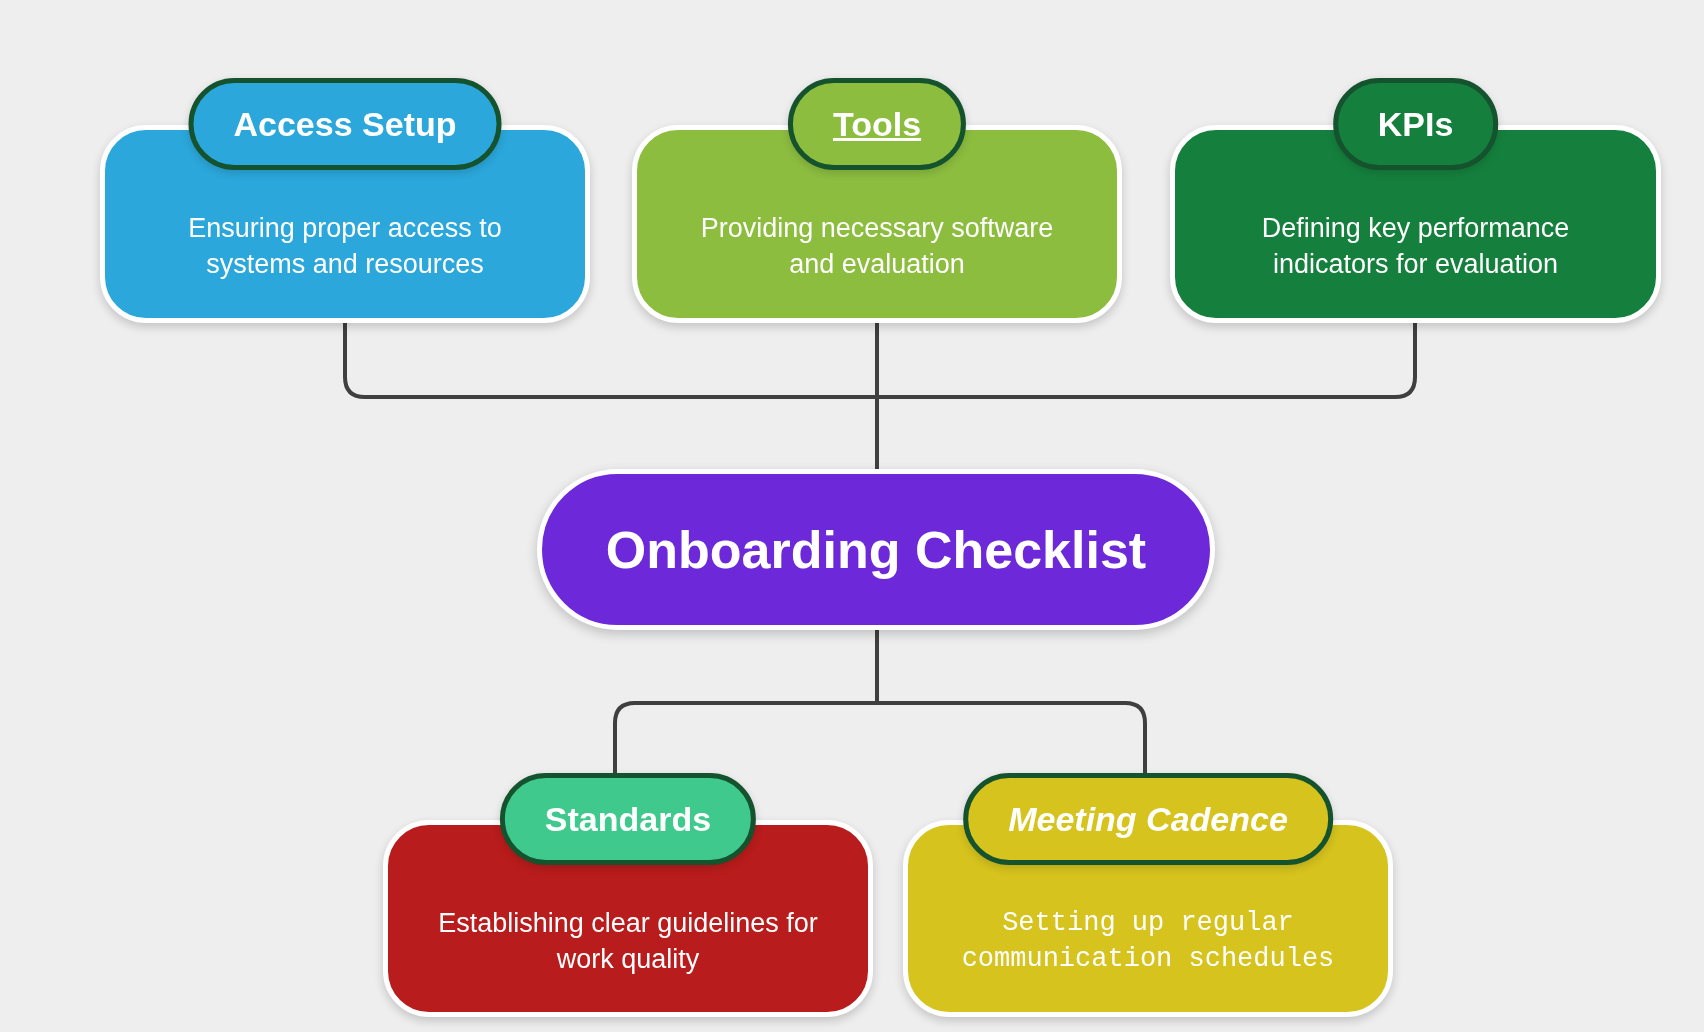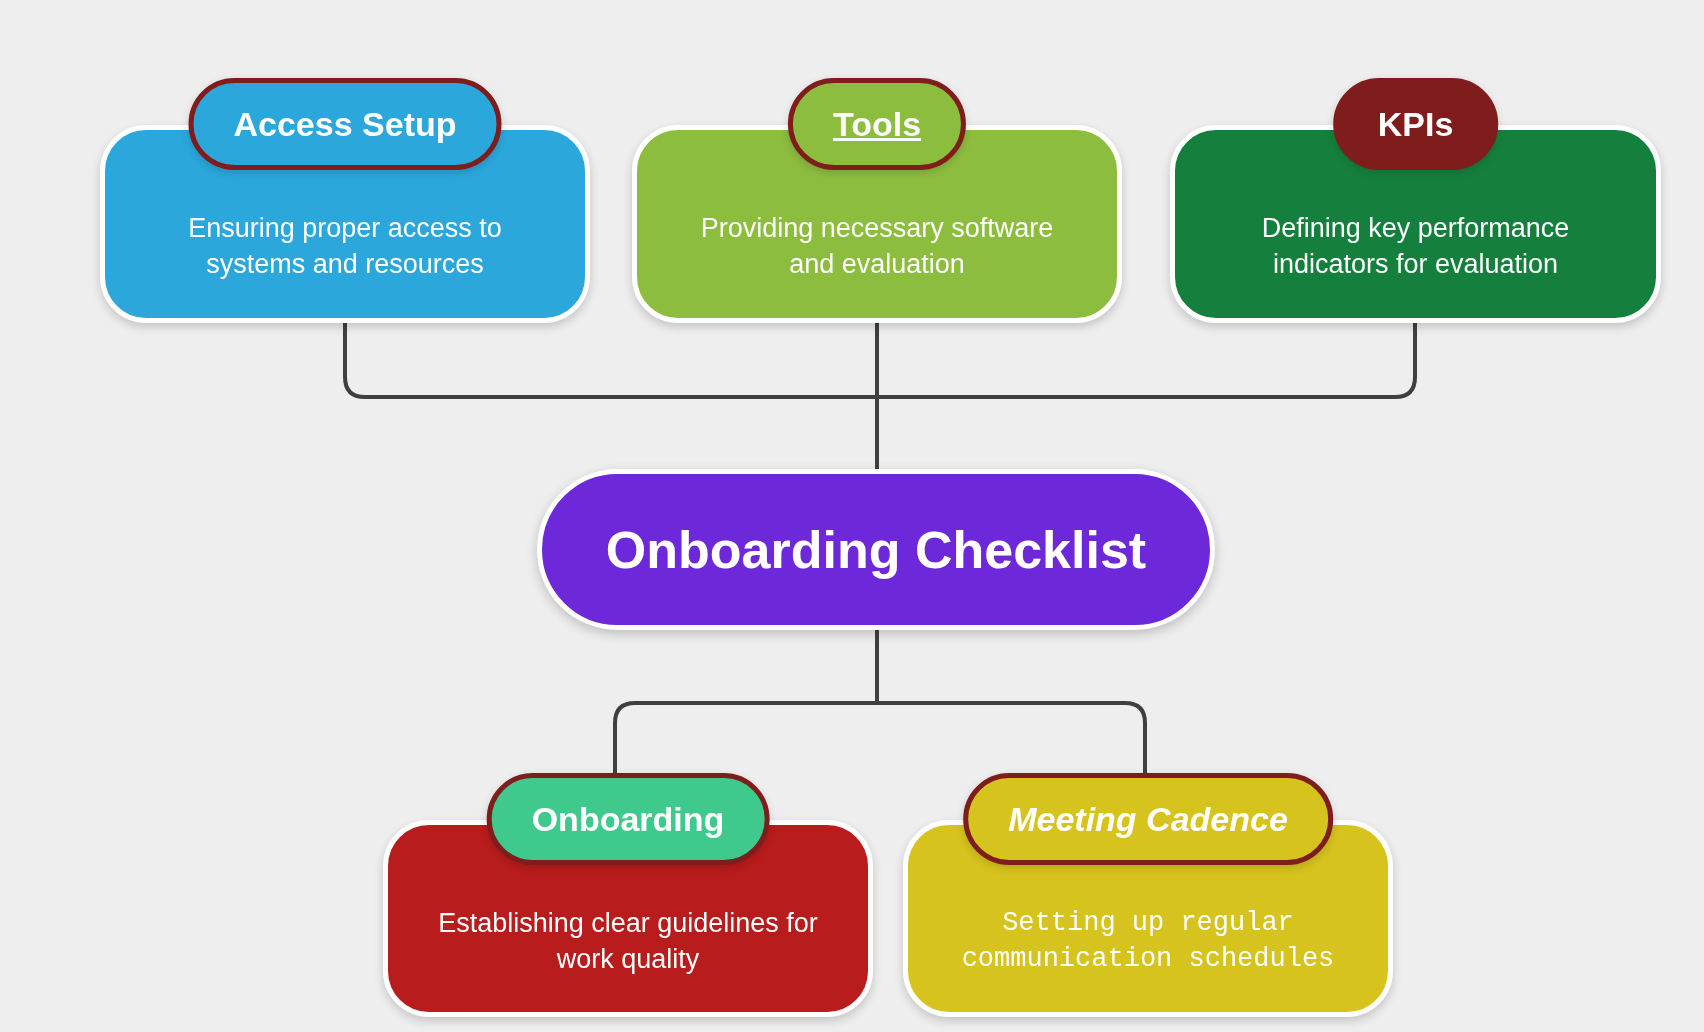--- a/index.html
+++ b/index.html
@@ -29,21 +29,21 @@
     max-width:400px;
     text-align:center;
     color:#ffffff;
     font-size:27px;
     line-height:36px;
     font-weight:400;
   }
   .pill{
     position:absolute;top:0;left:50%;transform:translateX(-50%);
     height:92px;
-    border:5px solid #7f1d1d;
+    border:5px solid #14532d;
     border-radius:50px;
     box-sizing:border-box;
     display:flex;align-items:center;justify-content:center;
     padding:0 40px;
     white-space:nowrap;
     color:#ffffff;
     font-size:34px;
     font-weight:700;
     box-shadow:0 3px 8px rgba(0,0,0,0.15);
     z-index:3;
@@ -98,35 +98,35 @@
     </div>
     <div class="pill" style="background: rgb(140, 189, 63); text-decoration: underline;">
       <span>Tools</span>
     </div>
   </div>
 
   <div class="branch b-kpis">
     <div class="card-bg" style="background: #15803d;">
       <div class="card-body">Defining key performance indicators for evaluation</div>
     </div>
-    <div class="pill" style="background: #7f1d1d;">
+    <div class="pill" style="background: #15803d;">
       <span>KPIs</span>
     </div>
   </div>
 
   <div class="center-node" style="background: #6d28d9; color: rgb(255, 255, 255);">
     <span>Onboarding Checklist</span>
   </div>
 
   <div class="branch b-standards">
     <div class="card-bg" style="background: #b91c1c;">
       <div class="card-body">Establishing clear guidelines for work quality</div>
     </div>
     <div class="pill" style="background: rgb(63, 201, 140);">
-      <span>Onboarding</span>
+      <span>Standards</span>
     </div>
   </div>
 
   <div class="branch b-meeting">
     <div class="card-bg" style="background: rgb(214, 195, 30); font-family: Liberation Mono, monospace;">
       <div class="card-body">Setting up regular communication schedules</div>
     </div>
     <div class="pill" style="background: rgb(214, 195, 30); font-style: italic;">
       <span>Meeting Cadence</span>
     </div>

